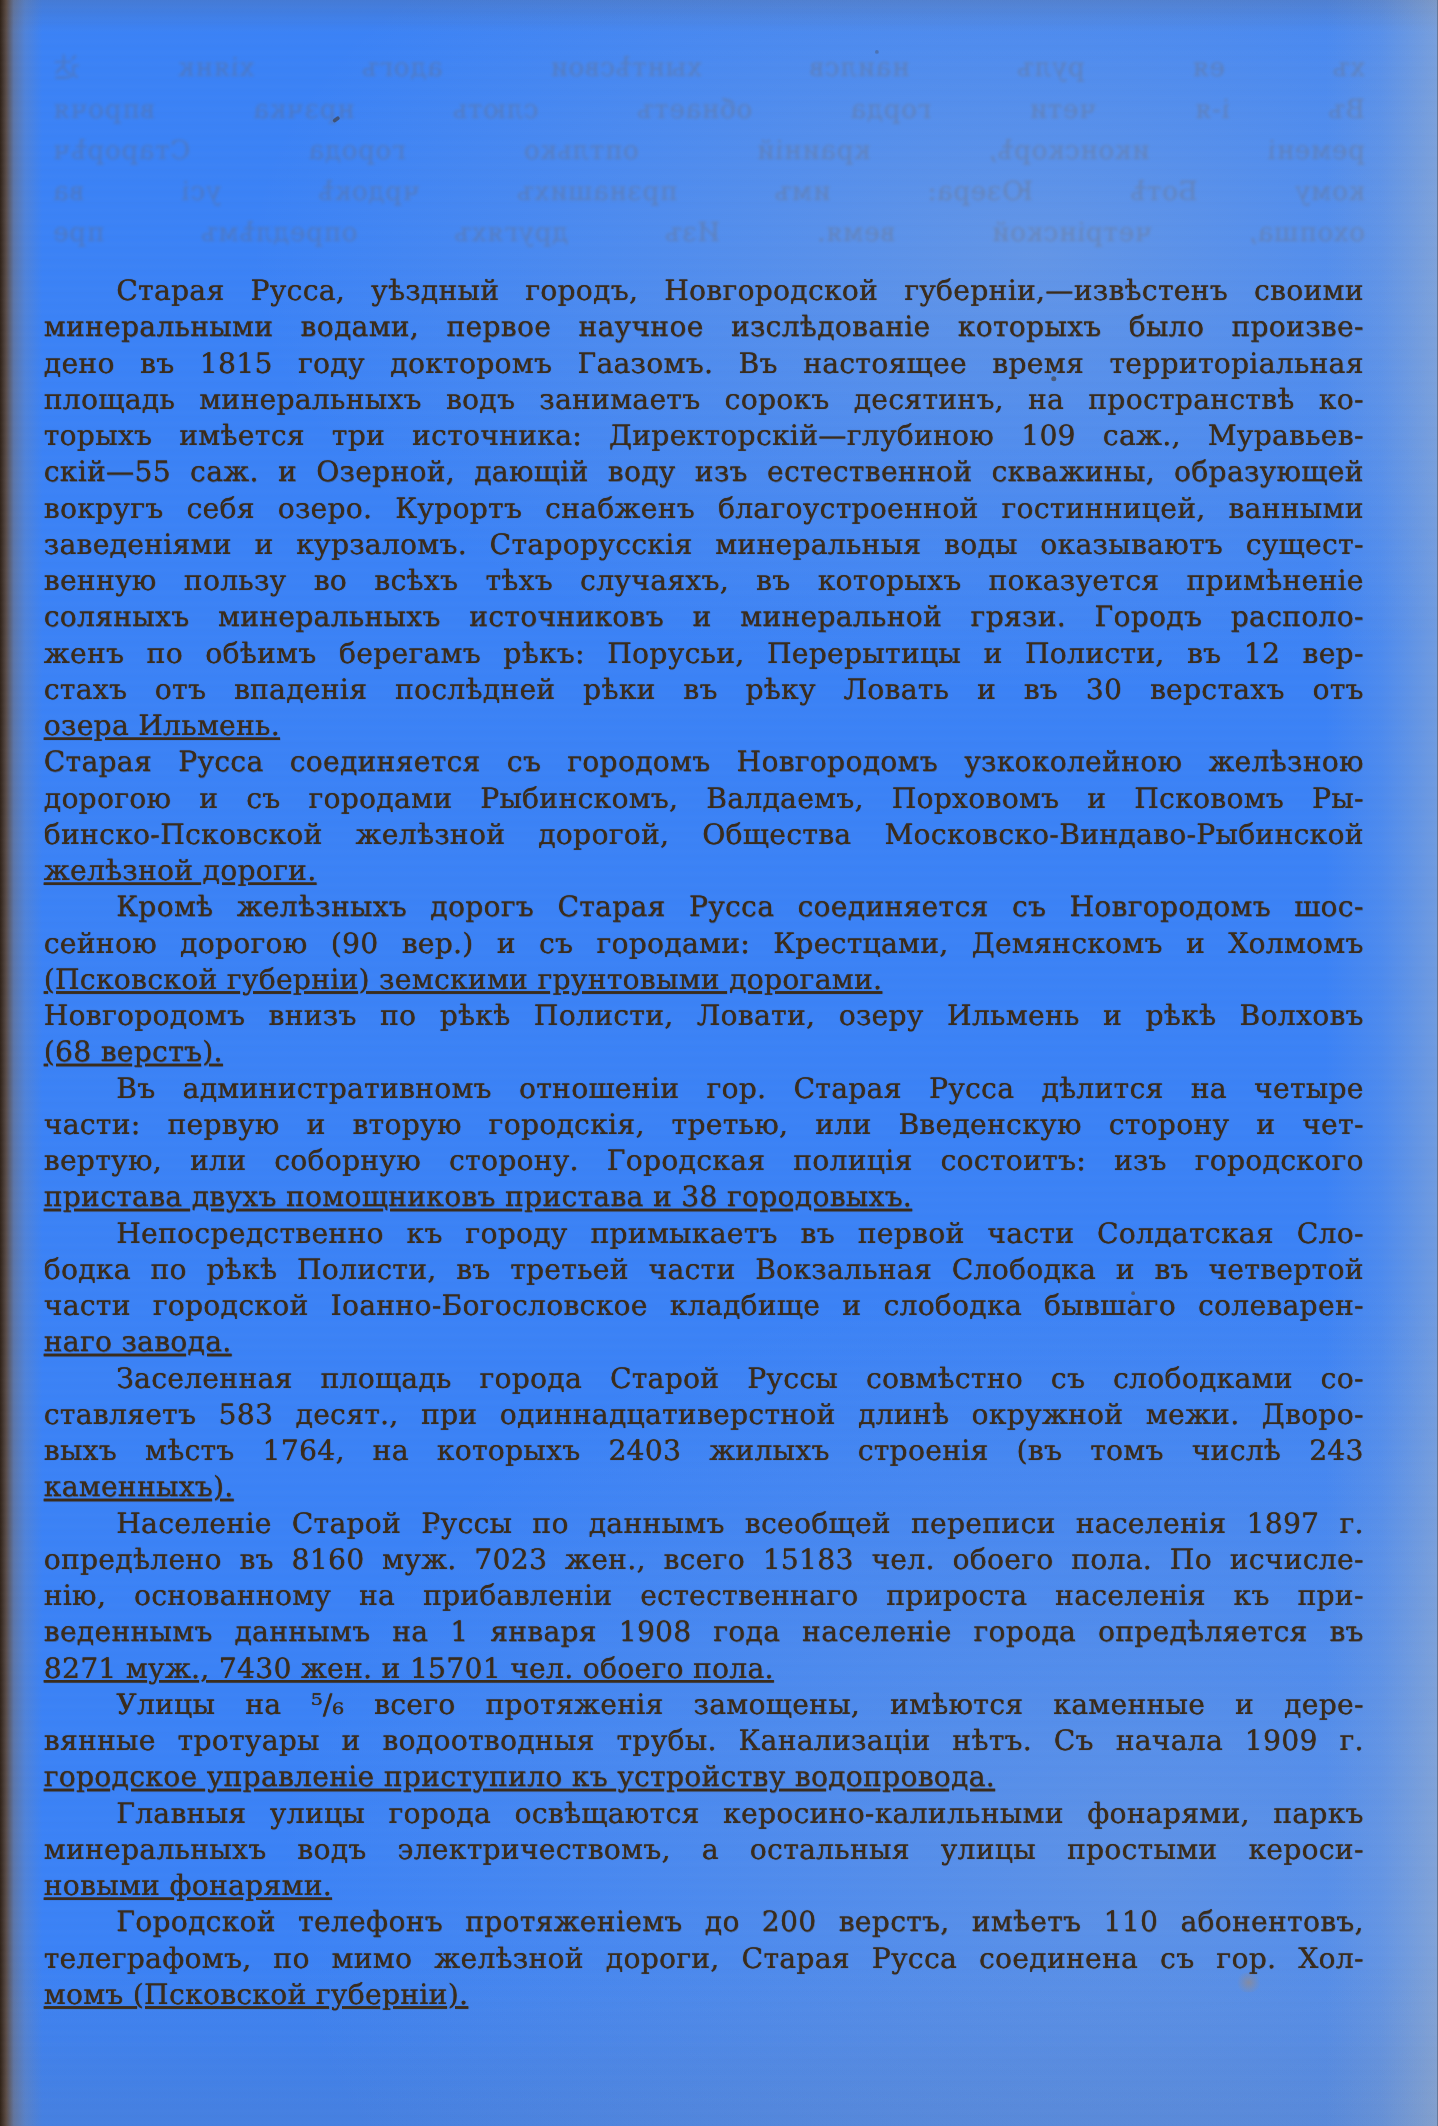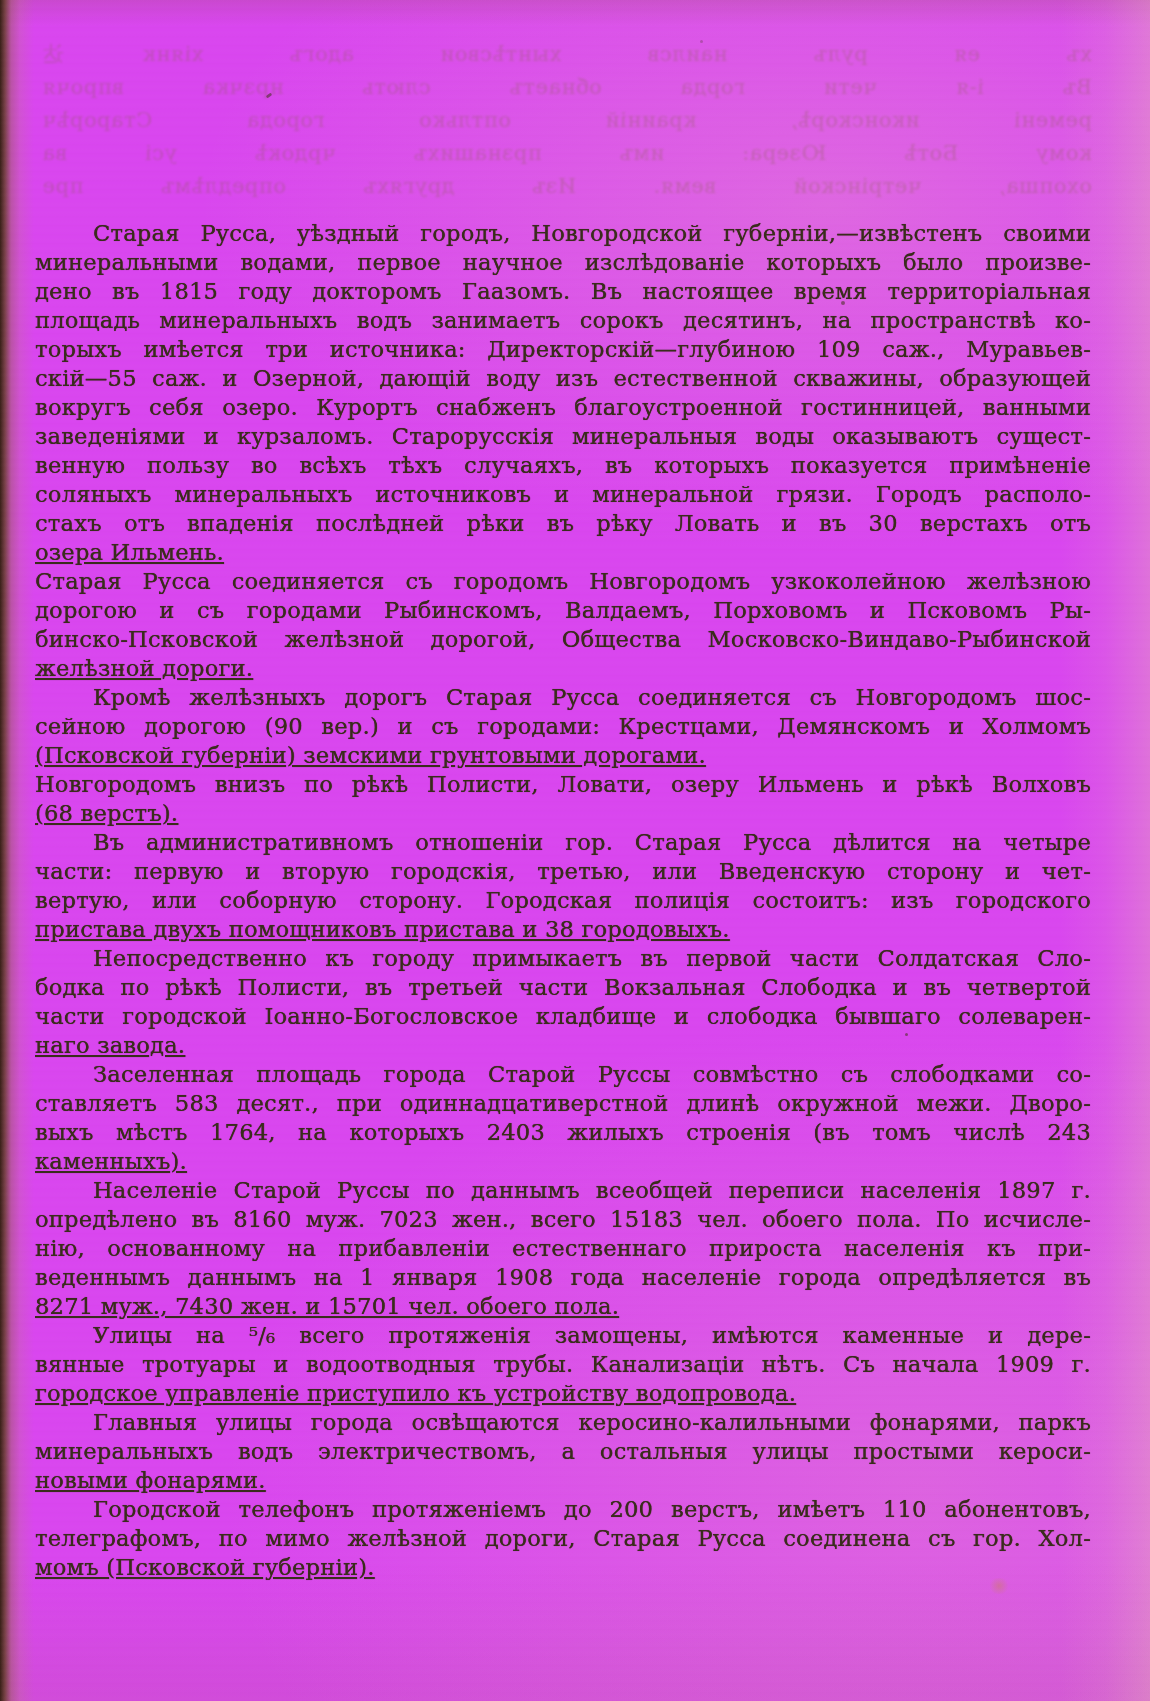--- a/index.html
+++ b/index.html
@@ -1,21 +1,21 @@
 <!DOCTYPE html>
 <html><head>
 <meta charset="utf-8">
 <style>
   html,body{margin:0;padding:0;background:#7a6a52;}
   .page{
     position:relative;
     width:1150px;height:1701px;
     margin:0 auto;
     overflow:hidden;
-    background:#d946ef;
+    background:#3b82f6;
     font-family:"DejaVu Serif","Liberation Serif",serif;
   }
   
   .paper-shading{
     position:absolute;inset:0;pointer-events:none;
     background:
       linear-gradient(90deg, rgba(47,29,12,0.95) 0px, rgba(97,64,32,0.80) 5px,
                       rgba(140,100,56,0.40) 11px, rgba(175,135,85,0.18) 20px, rgba(0,0,0,0) 34px),
       linear-gradient(270deg, rgba(236,214,172,0.30) 0px, rgba(236,214,172,0.10) 45px, rgba(0,0,0,0) 90px),
       linear-gradient(180deg, rgba(122,86,44,0.16) 0px, rgba(0,0,0,0) 26px),
@@ -81,20 +81,21 @@
         <div class="line first">Старая Русса, уѣздный городъ, Новгородской губерніи,—извѣстенъ своими</div>
         <div class="line">минеральными водами, первое научное изслѣдованіе которыхъ было произве-</div>
         <div class="line">дено въ 1815 году докторомъ Гаазомъ. Въ настоящее время территоріальная</div>
         <div class="line">площадь минеральныхъ водъ занимаетъ сорокъ десятинъ, на пространствѣ ко-</div>
         <div class="line">торыхъ имѣется три источника: Директорскій—глубиною 109 саж., Муравьев-</div>
         <div class="line">скій—55 саж. и Озерной, дающій воду изъ естественной скважины, образующей</div>
         <div class="line">вокругъ себя озеро. Курортъ снабженъ благоустроенной гостинницей, ванными</div>
         <div class="line">заведеніями и курзаломъ. Старорусскія минеральныя воды оказываютъ сущест-</div>
         <div class="line">венную пользу во всѣхъ тѣхъ случаяхъ, въ которыхъ показуется примѣненіе</div>
         <div class="line">соляныхъ минеральныхъ источниковъ и минеральной грязи. Городъ располо-</div>
+        <div class="line">женъ по обѣимъ берегамъ рѣкъ: Порусьи, Перерытицы и Полисти, въ 12 вер-</div>
         <div class="line">стахъ отъ впаденія послѣдней рѣки въ рѣку Ловать и въ 30 верстахъ отъ</div>
         <div class="line last">озера Ильмень.</div>
       </div>
       <div class="para">
         <div class="line first">Старая Русса соединяется съ городомъ Новгородомъ узкоколейною желѣзною</div>
         <div class="line">дорогою и съ городами Рыбинскомъ, Валдаемъ, Порховомъ и Псковомъ Ры-</div>
         <div class="line">бинско-Псковской желѣзной дорогой, Общества Московско-Виндаво-Рыбинской</div>
         <div class="line last">желѣзной дороги.</div>
       </div>
       <div class="para indent">

